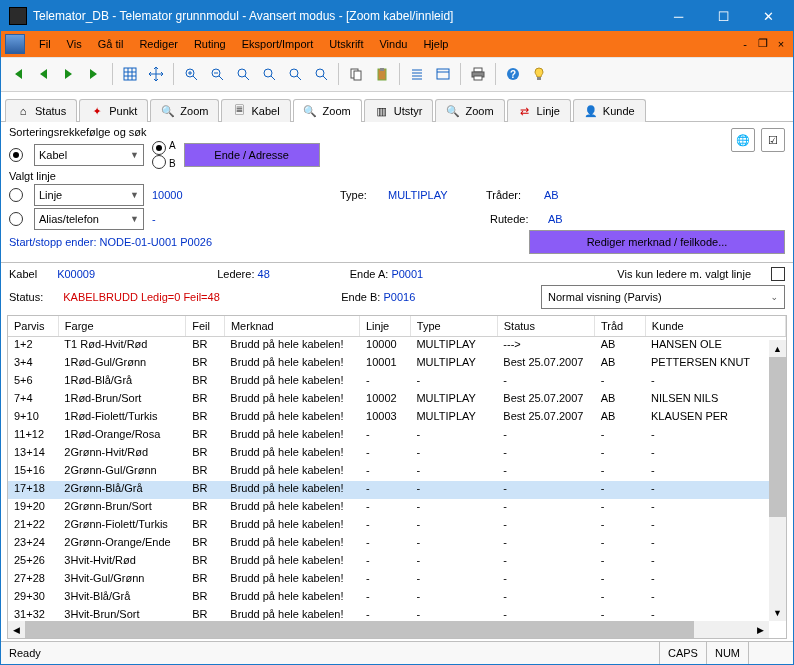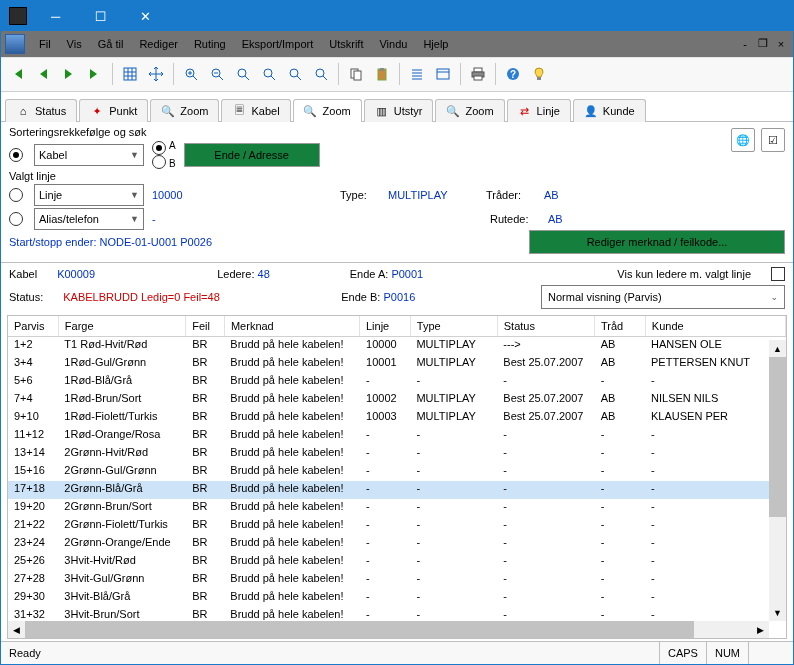--- a/index.html
+++ b/index.html
@@ -1,41 +1,41 @@
 <!DOCTYPE html>
 <html><head>
 <meta charset="utf-8">
 <style>
 html,body{margin:0;padding:0;font-family:"Segoe UI",Tahoma,sans-serif;font-size:11px;color:#000;background:#fff}
 .titlebar{height:30px;background:#1979ca;color:#fff;display:flex;align-items:center;padding:0 2px}
 .titlebar .icon{width:16px;height:16px;margin:0 6px;background:#2b2b2b;border:1px solid #000}
 .titlebar .title{flex:1;font-size:12px}
 .winbtns{display:flex;height:30px}
 .winbtn{width:45px;height:30px;display:flex;align-items:center;justify-content:center;color:#fff;font-size:13px}
-.menubar{height:22px;background:#737373;display:flex;align-items:center;padding:2px 4px;border-bottom:1px solid #e5e5e5}
+.menubar{height:22px;background:#f97316;display:flex;align-items:center;padding:2px 4px;border-bottom:1px solid #e5e5e5}
 .menubar .app-icon{width:18px;height:18px;margin-right:6px;background:linear-gradient(#6aa0e0,#2d5ea0);border:1px solid #2d5ea0}
 .menubar .menu{padding:2px 8px}
 .menubar .mdi{margin-left:auto;display:flex;gap:2px}
 .menubar .mdi span{width:16px;height:14px;display:flex;align-items:center;justify-content:center;font-size:11px}
 .toolbar{height:30px;display:flex;align-items:center;gap:2px;padding:2px 4px;border-bottom:1px solid #d0d0d0;background:#f8f8f8}
 .toolbar .sep{width:1px;height:22px;background:#c8c8c8;margin:0 3px}
 .tbtn{width:22px;height:22px;display:flex;align-items:center;justify-content:center;border:1px solid transparent;border-radius:2px}
 .tabbar{height:30px;display:flex;align-items:flex-end;padding:0 4px;background:#fff;border-bottom:1px solid #bfbfbf;gap:2px}
 .tab{display:flex;align-items:center;gap:5px;padding:4px 10px;border:1px solid #bfbfbf;border-bottom:none;border-radius:3px 3px 0 0;background:#f3f3f3;position:relative;top:1px}
 .tab.active{background:#fff}
 .tab .ic{width:14px;height:14px;display:flex;align-items:center;justify-content:center}
 .panel{padding:4px 8px 8px;border-bottom:1px solid #bfbfbf}
 .row{display:flex;align-items:center;gap:8px}
 .label{font-size:11px}
 .combo{height:20px;border:1px solid #7a7a7a;background:#fff;display:flex;align-items:center;padding:0 4px;justify-content:space-between}
 .combo .arrow{font-size:9px;color:#5a5a5a}
 .radio{width:12px;height:12px;border:1px solid #333;border-radius:50%;display:inline-flex;align-items:center;justify-content:center;margin-right:3px;vertical-align:-2px}
 .radio.checked::after{content:"";width:6px;height:6px;background:#000;border-radius:50%}
 .checkbox{width:12px;height:12px;border:1px solid #333;display:inline-block;vertical-align:-2px;background:#fff}
-.btn{height:22px;border:1px solid #999;background:#15803d;padding:0 12px;display:inline-flex;align-items:center}
+.btn{height:22px;border:1px solid #999;background:#8b5cf6;padding:0 12px;display:inline-flex;align-items:center}
 .blue{color:#0032c8}
 .red{color:#d10000}
 .infobar{display:flex;align-items:center;padding:4px 8px;gap:20px}
 .select{height:22px;border:1px solid #7a7a7a;background:#fff;display:flex;align-items:center;padding:0 6px;justify-content:space-between}
 .table-wrap{border:1px solid #bfbfbf;margin:2px 6px;height:328px;overflow:hidden;position:relative}
 .thead{display:flex;background:#fff;border-bottom:1px solid #d0d0d0}
 .th{padding:4px 6px;border-right:1px solid #e2e2e2;font-size:11px;overflow:hidden;white-space:nowrap}
 .tbody{overflow:hidden;height:300px}
 .tr{display:flex;height:18px;align-items:flex-start}
 .tr.sel{background:#cde3f8}
@@ -55,20 +55,21 @@
 svg{display:block}
 .cut{height:18px;overflow:hidden}
 </style>
 </head>
 <body>
 
 <div style="width:794px;height:665px;border:1px solid #1979ca;box-sizing:border-box;display:flex;flex-direction:column;overflow:hidden">
 
   <div class="titlebar">
     <div class="icon"></div>
+    <div class="title">Telemator_DB - Telemator grunnmodul - Avansert modus - [Zoom kabel/innleid]</div>
     <div class="winbtns">
       <div class="winbtn">─</div>
       <div class="winbtn">☐</div>
       <div class="winbtn close">✕</div>
     </div>
   </div>
 
   <div class="menubar">
     <div class="app-icon"></div>
     <div class="menu">Fil</div>

